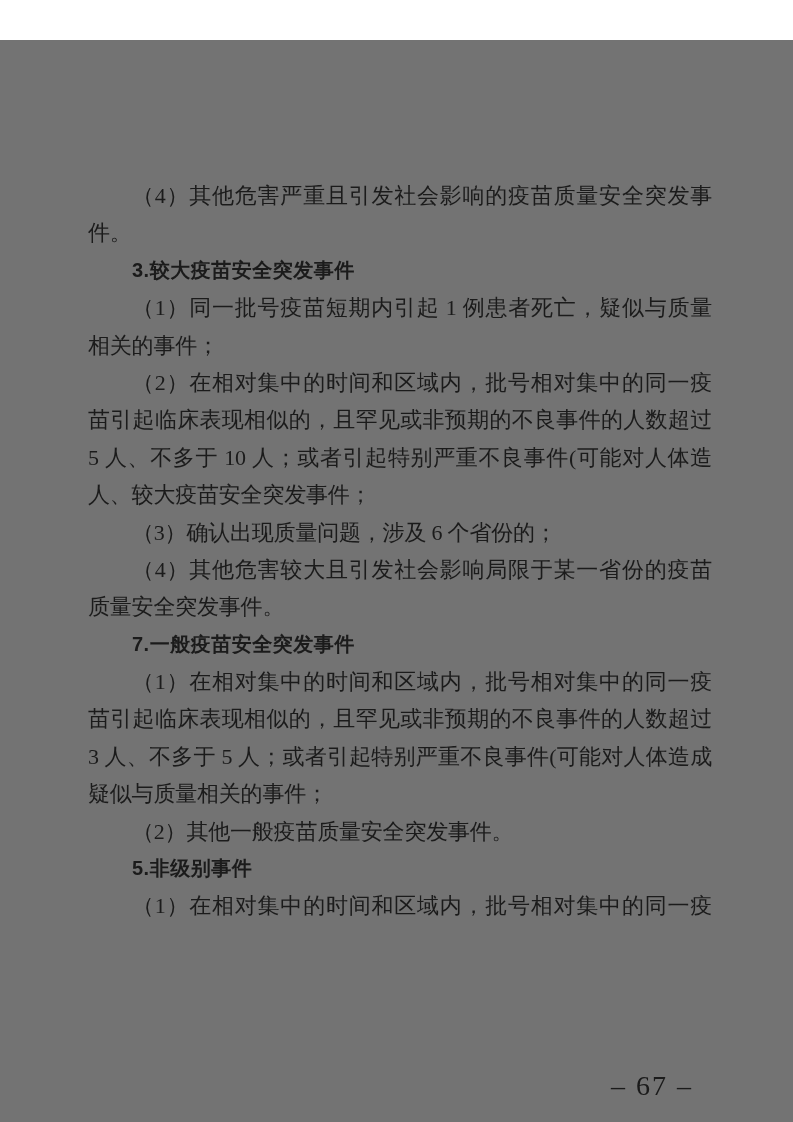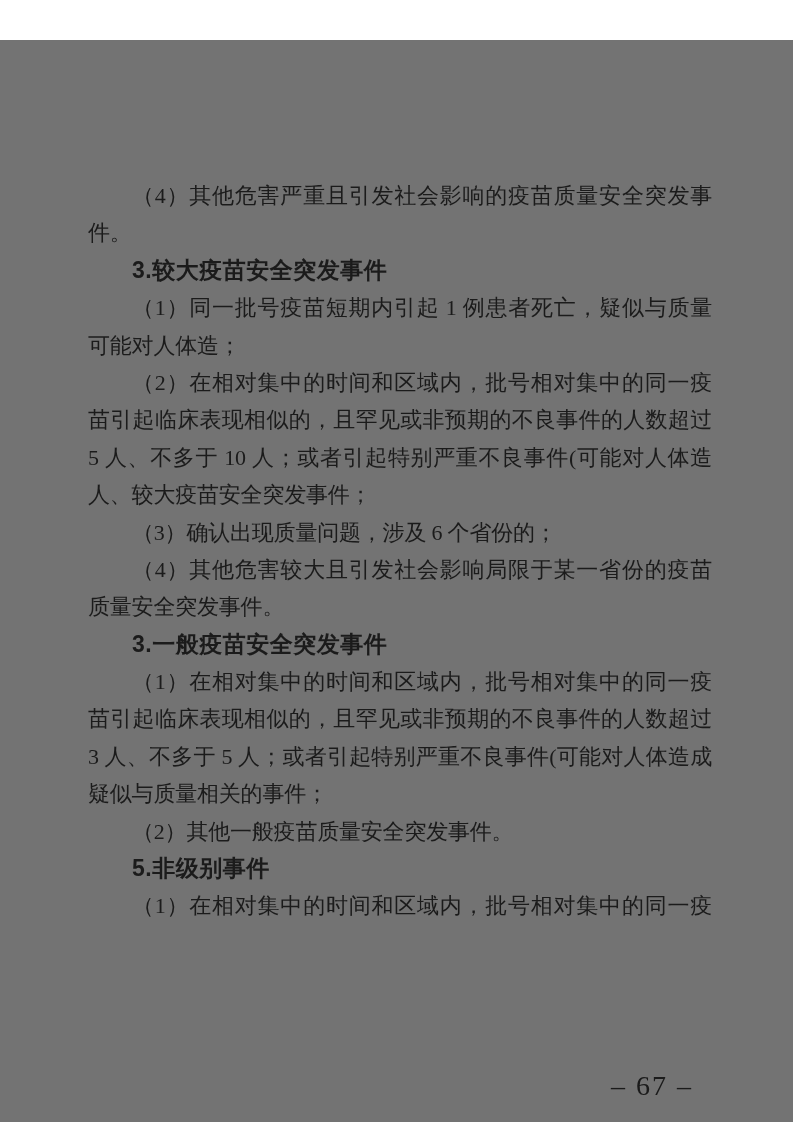--- a/index.html
+++ b/index.html
@@ -33,21 +33,21 @@
   }
   .line.just {
     text-align: justify;
     text-align-last: justify;
   }
   .line.indent {
     text-indent: 44px;
   }
   .line.heading {
     font-weight: 700;
-    font-size: 23px;
+    font-size: 20px;
     font-family: "Liberation Sans", "DejaVu Sans", sans-serif;
     text-indent: 44px;
     letter-spacing: 0.5px;
   }
   .page-number {
     position: absolute;
     top: 1030px;
     right: 100px;
     font-size: 28px;
     letter-spacing: 2px;
@@ -56,29 +56,29 @@
 </style>
 </head>
 <body>
 
 <div class="page">
   <div class="content" id="content">
       <div class="line indent just">（4）其他危害严重且引发社会影响的疫苗质量安全突发事</div>
       <div class="line">件。</div>
       <div class="line heading">3.较大疫苗安全突发事件</div>
       <div class="line indent just">（1）同一批号疫苗短期内引起 1 例患者死亡，疑似与质量</div>
-      <div class="line">可能对人体造；</div>
+      <div class="line">相关的事件；</div>
       <div class="line indent just">（2）在相对集中的时间和区域内，批号相对集中的同一疫</div>
       <div class="line just">苗引起临床表现相似的，且罕见或非预期的不良事件的人数超过</div>
       <div class="line just">5 人、不多于 10 人；或者引起特别严重不良事件(可能对人体造</div>
       <div class="line">人、较大疫苗安全突发事件；</div>
       <div class="line indent">（3）确认出现质量问题，涉及 6 个省份的；</div>
       <div class="line indent just">（4）其他危害较大且引发社会影响局限于某一省份的疫苗</div>
       <div class="line">质量安全突发事件。</div>
-      <div class="line heading">3.一般疫苗安全突发事件</div>
+      <div class="line heading">7.一般疫苗安全突发事件</div>
       <div class="line indent just">（1）在相对集中的时间和区域内，批号相对集中的同一疫</div>
       <div class="line just">苗引起临床表现相似的，且罕见或非预期的不良事件的人数超过</div>
       <div class="line just">3 人、不多于 5 人；或者引起特别严重不良事件(可能对人体造成</div>
       <div class="line">疑似与质量相关的事件；</div>
       <div class="line indent">（2）其他一般疫苗质量安全突发事件。</div>
       <div class="line heading">5.非级别事件</div>
       <div class="line indent just">（1）在相对集中的时间和区域内，批号相对集中的同一疫</div>
     </div>
   <div class="page-number">– 67 –</div>
 </div>

